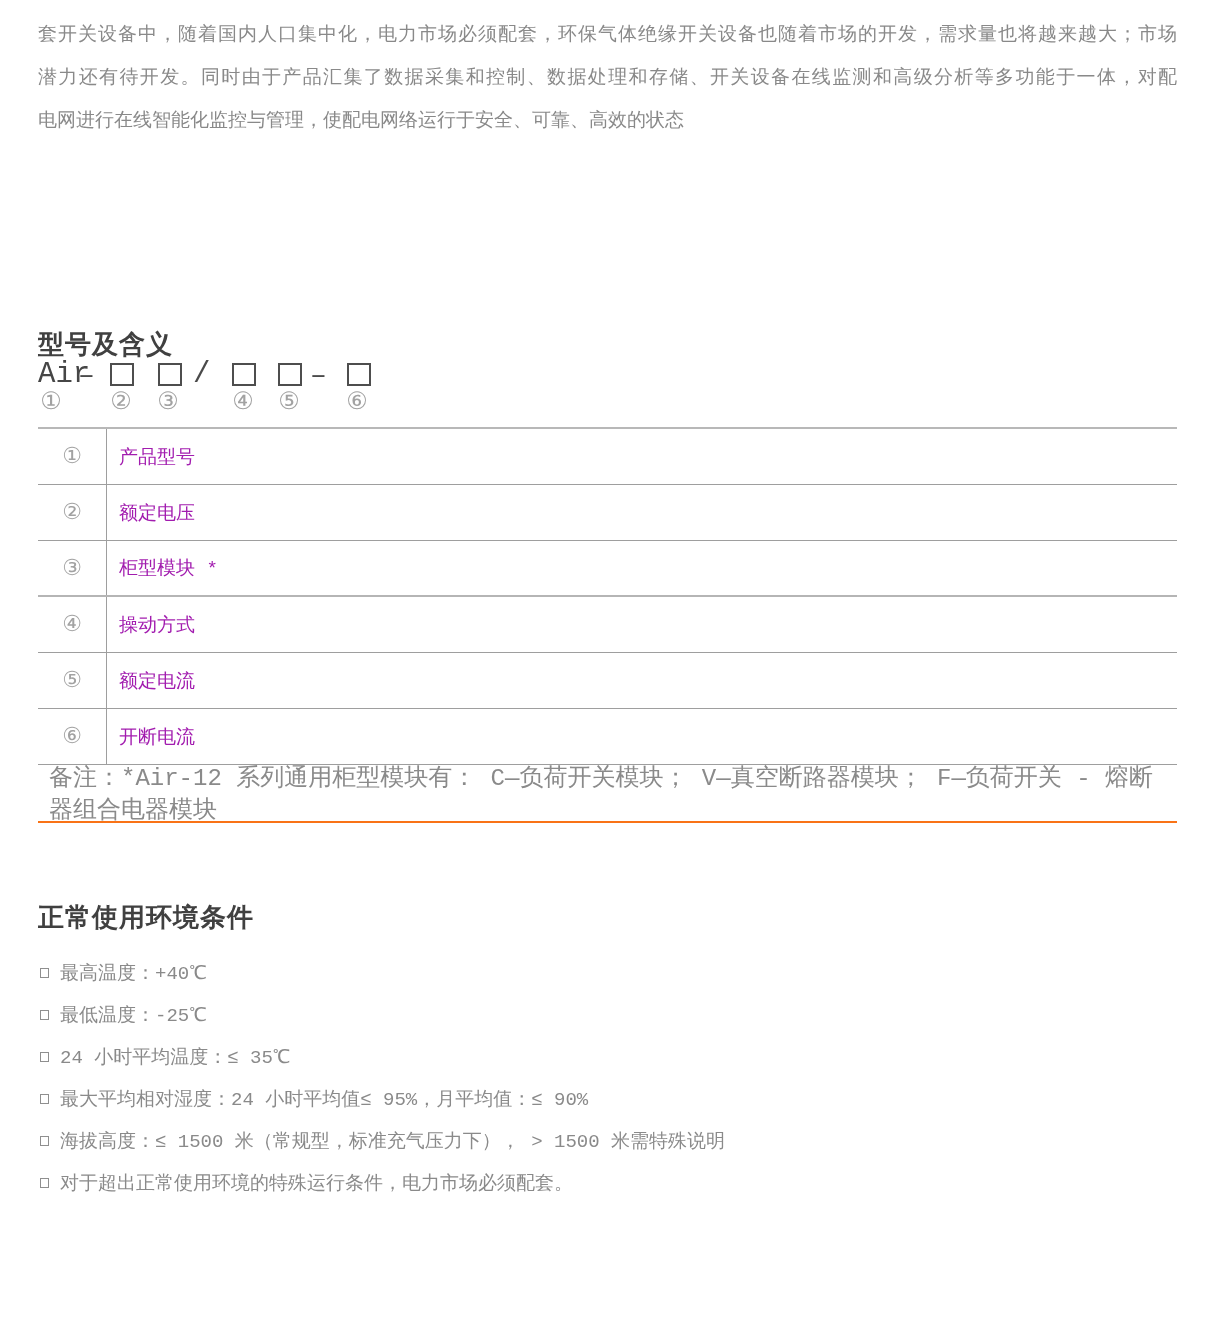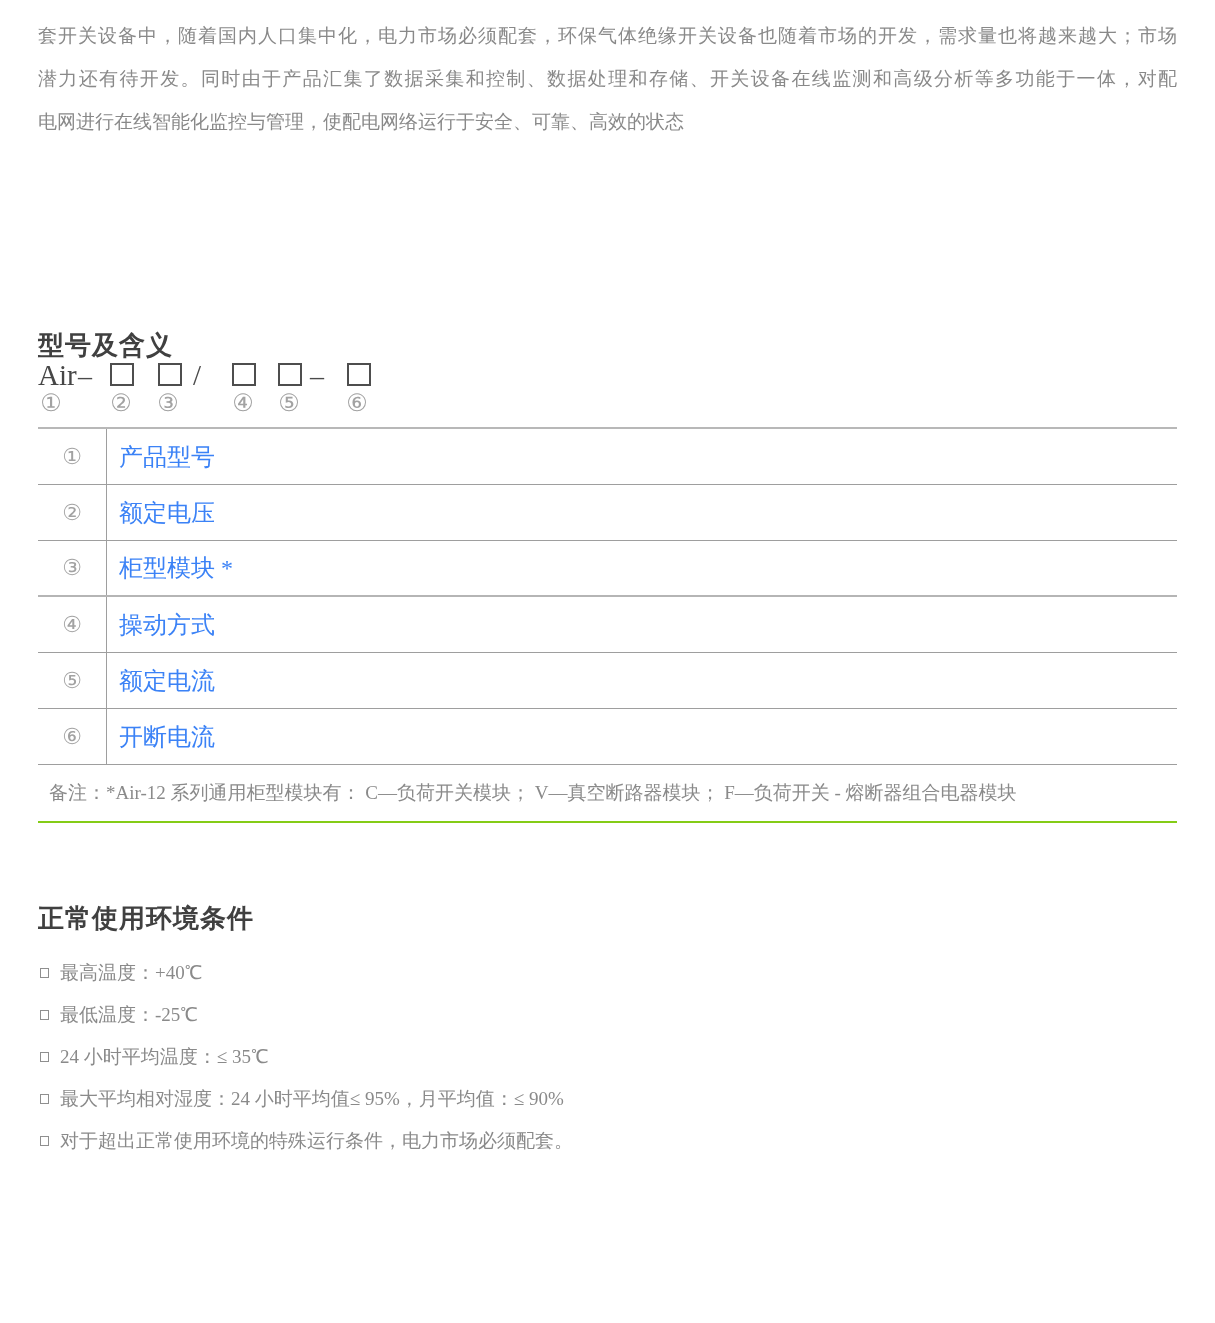--- a/index.html
+++ b/index.html
@@ -1,18 +1,18 @@
 <!DOCTYPE html>
 <html><head>
 <meta charset="utf-8">
 <style>
   html,body { margin:0; padding:0; background:#ffffff; }
   .page {
     position:relative; width:1215px; height:1323px; background:#ffffff;
-    font-family:Liberation Serif, serif; overflow:hidden;
+    font-family:Liberation Mono, monospace; overflow:hidden;
   }
   .content { margin:0 38px; width:1139px; }
 
   
   .intro { padding-top:14px; font-size:19px; line-height:43px; color:#898989; }
   .intro .jline { text-align:justify; text-align-last:justify; }
   .intro .lastline { text-align:left; }
 
   
   .sec-title { margin:0; font-size:26px; line-height:34px; font-weight:bold; color:#404040; letter-spacing:1px; }
@@ -30,23 +30,23 @@
   .b1 { left:72px; } .b2 { left:120px; } .b3 { left:194px; } .b4 { left:240px; } .b5 { left:309px; }
   .m-circ  { top:28px; width:22px; text-align:center; font-size:24px; line-height:24px; color:#a2a2a2; }
   .p1 { left:2px; } .p2 { left:72px; } .p3 { left:119px; } .p4 { left:194px; } .p5 { left:240px; } .p6 { left:308px; }
 
   
   .spec-table { margin-top:12px; border-top:2px solid #b8b8b8; }
   .srow { box-sizing:border-box; height:56px; display:flex; align-items:stretch; border-bottom:1px solid #9e9e9e; }
   .srow.thick { border-bottom:2px solid #b5b5b5; }
   .cnum { width:68px; border-right:1px solid #9e9e9e; display:flex; align-items:center; justify-content:center;
           font-size:22px; color:#a2a2a2; }
-  .clabel { flex:1; display:flex; align-items:center; padding-left:12px; font-size:24px; color:#3b82f6; }
+  .clabel { flex:1; display:flex; align-items:center; padding-left:12px; font-size:19px; color:#a21caf; }
   .note-row { box-sizing:border-box; height:58px; display:flex; align-items:center; padding-left:11px;
-              border-bottom:2px solid #84cc16; font-size:19px; color:#8a8a8a; }
+              border-bottom:2px solid #f97316; font-size:24px; color:#8a8a8a; }
 
   
   .env-list { margin-top:16px; }
   .env-item { display:flex; align-items:center; height:42px; font-size:19px; color:#8a8a8a; }
   .bullet { box-sizing:border-box; width:9px; height:10px; border:1px solid #8f8f8f; margin:0 11px 0 2px; flex:none; }
 </style>
 </head>
 <body>
 
 <div class="page">
@@ -120,18 +120,22 @@
       <div class="env-item">
         <span class="bullet"></span>
         <span>24 小时平均温度：≤ 35℃</span>
       </div>
       <div class="env-item">
         <span class="bullet"></span>
         <span>最大平均相对湿度：24 小时平均值≤ 95%，月平均值：≤ 90%</span>
       </div>
       <div class="env-item">
         <span class="bullet"></span>
+        <span>海拔高度：≤ 1500 米（常规型，标准充气压力下）， &gt; 1500 米需特殊说明</span>
+      </div>
+      <div class="env-item">
+        <span class="bullet"></span>
         <span>对于超出正常使用环境的特殊运行条件，电力市场必须配套。</span>
       </div>
     </div>
 
   </div>
 </div>
 
 </body></html>

